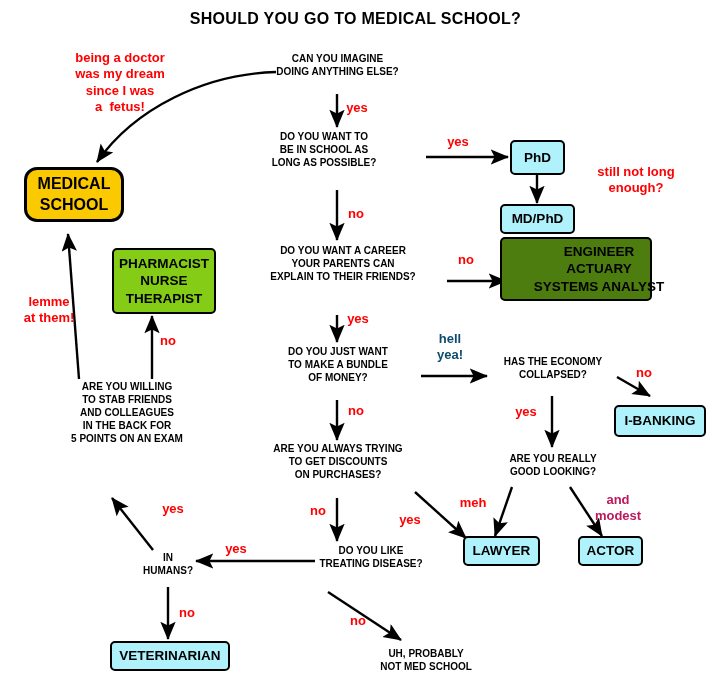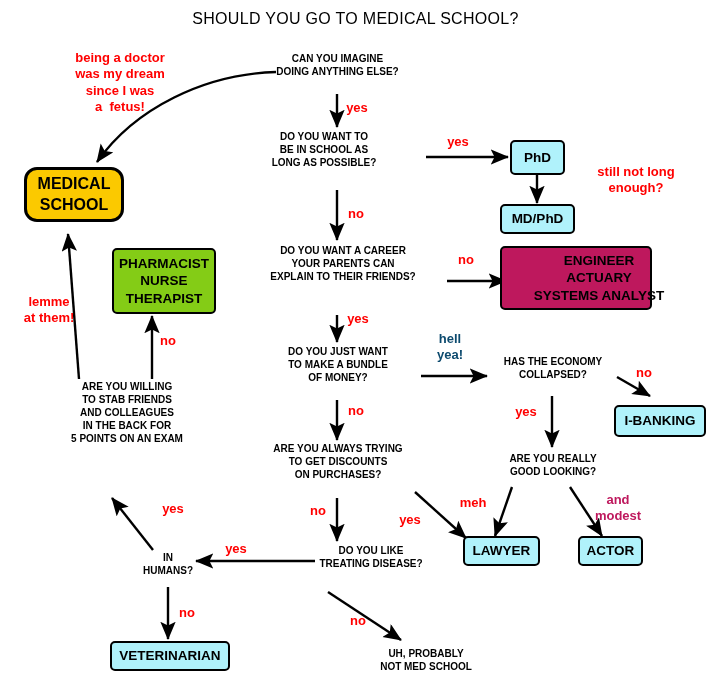--- a/index.html
+++ b/index.html
@@ -24,21 +24,21 @@
     height: 696px;
     pointer-events: none;
   }
   .title {
     position: absolute;
     left: 0;
     top: 10px;
     width: 711px;
     text-align: center;
     font-size: 16px;
-    font-weight: normal;
+    font-weight: bold;
     color: #000000;
     letter-spacing: 0.3px;
   }
   .q {
     position: absolute;
     text-align: center;
     font-size: 10px;
     font-weight: bold;
     color: #000000;
     line-height: 1.30;
@@ -151,21 +151,21 @@
   <div class="lbl" style="left: 344px; top: 206px; width: 24px; color: rgb(255, 0, 0);">no</div>
 
   <div class="q" style="left:248px; top:244px; width:190px;">
     <span class="ln">DO YOU WANT A CAREER</span><br>
     <span class="ln">YOUR PARENTS CAN</span><br>
     <span class="ln">EXPLAIN TO THEIR FRIENDS?</span>
   </div>
 
   <div class="lbl" style="left: 454px; top: 252px; width: 24px; color: rgb(255, 0, 0);">no</div>
 
-  <div class="node" style="left: 500px; top: 246px; width: 152px; height: 64px; background: #be185d; padding-left: 46px;">
+  <div class="node" style="left: 500px; top: 237px; width: 152px; height: 64px; background: #4d7c0f; padding-left: 46px;">
     <span class="ln">ENGINEER</span>
     <span class="ln">ACTUARY</span>
     <span class="ln">SYSTEMS ANALYST</span>
   </div>
 
   <div class="lbl" style="left: 344px; top: 311px; width: 28px; color: rgb(255, 0, 0);">yes</div>
 
   <div class="q" style="left:262px; top:345px; width:152px;">
     <span class="ln">DO YOU JUST WANT</span><br>
     <span class="ln">TO MAKE A BUNDLE</span><br>

